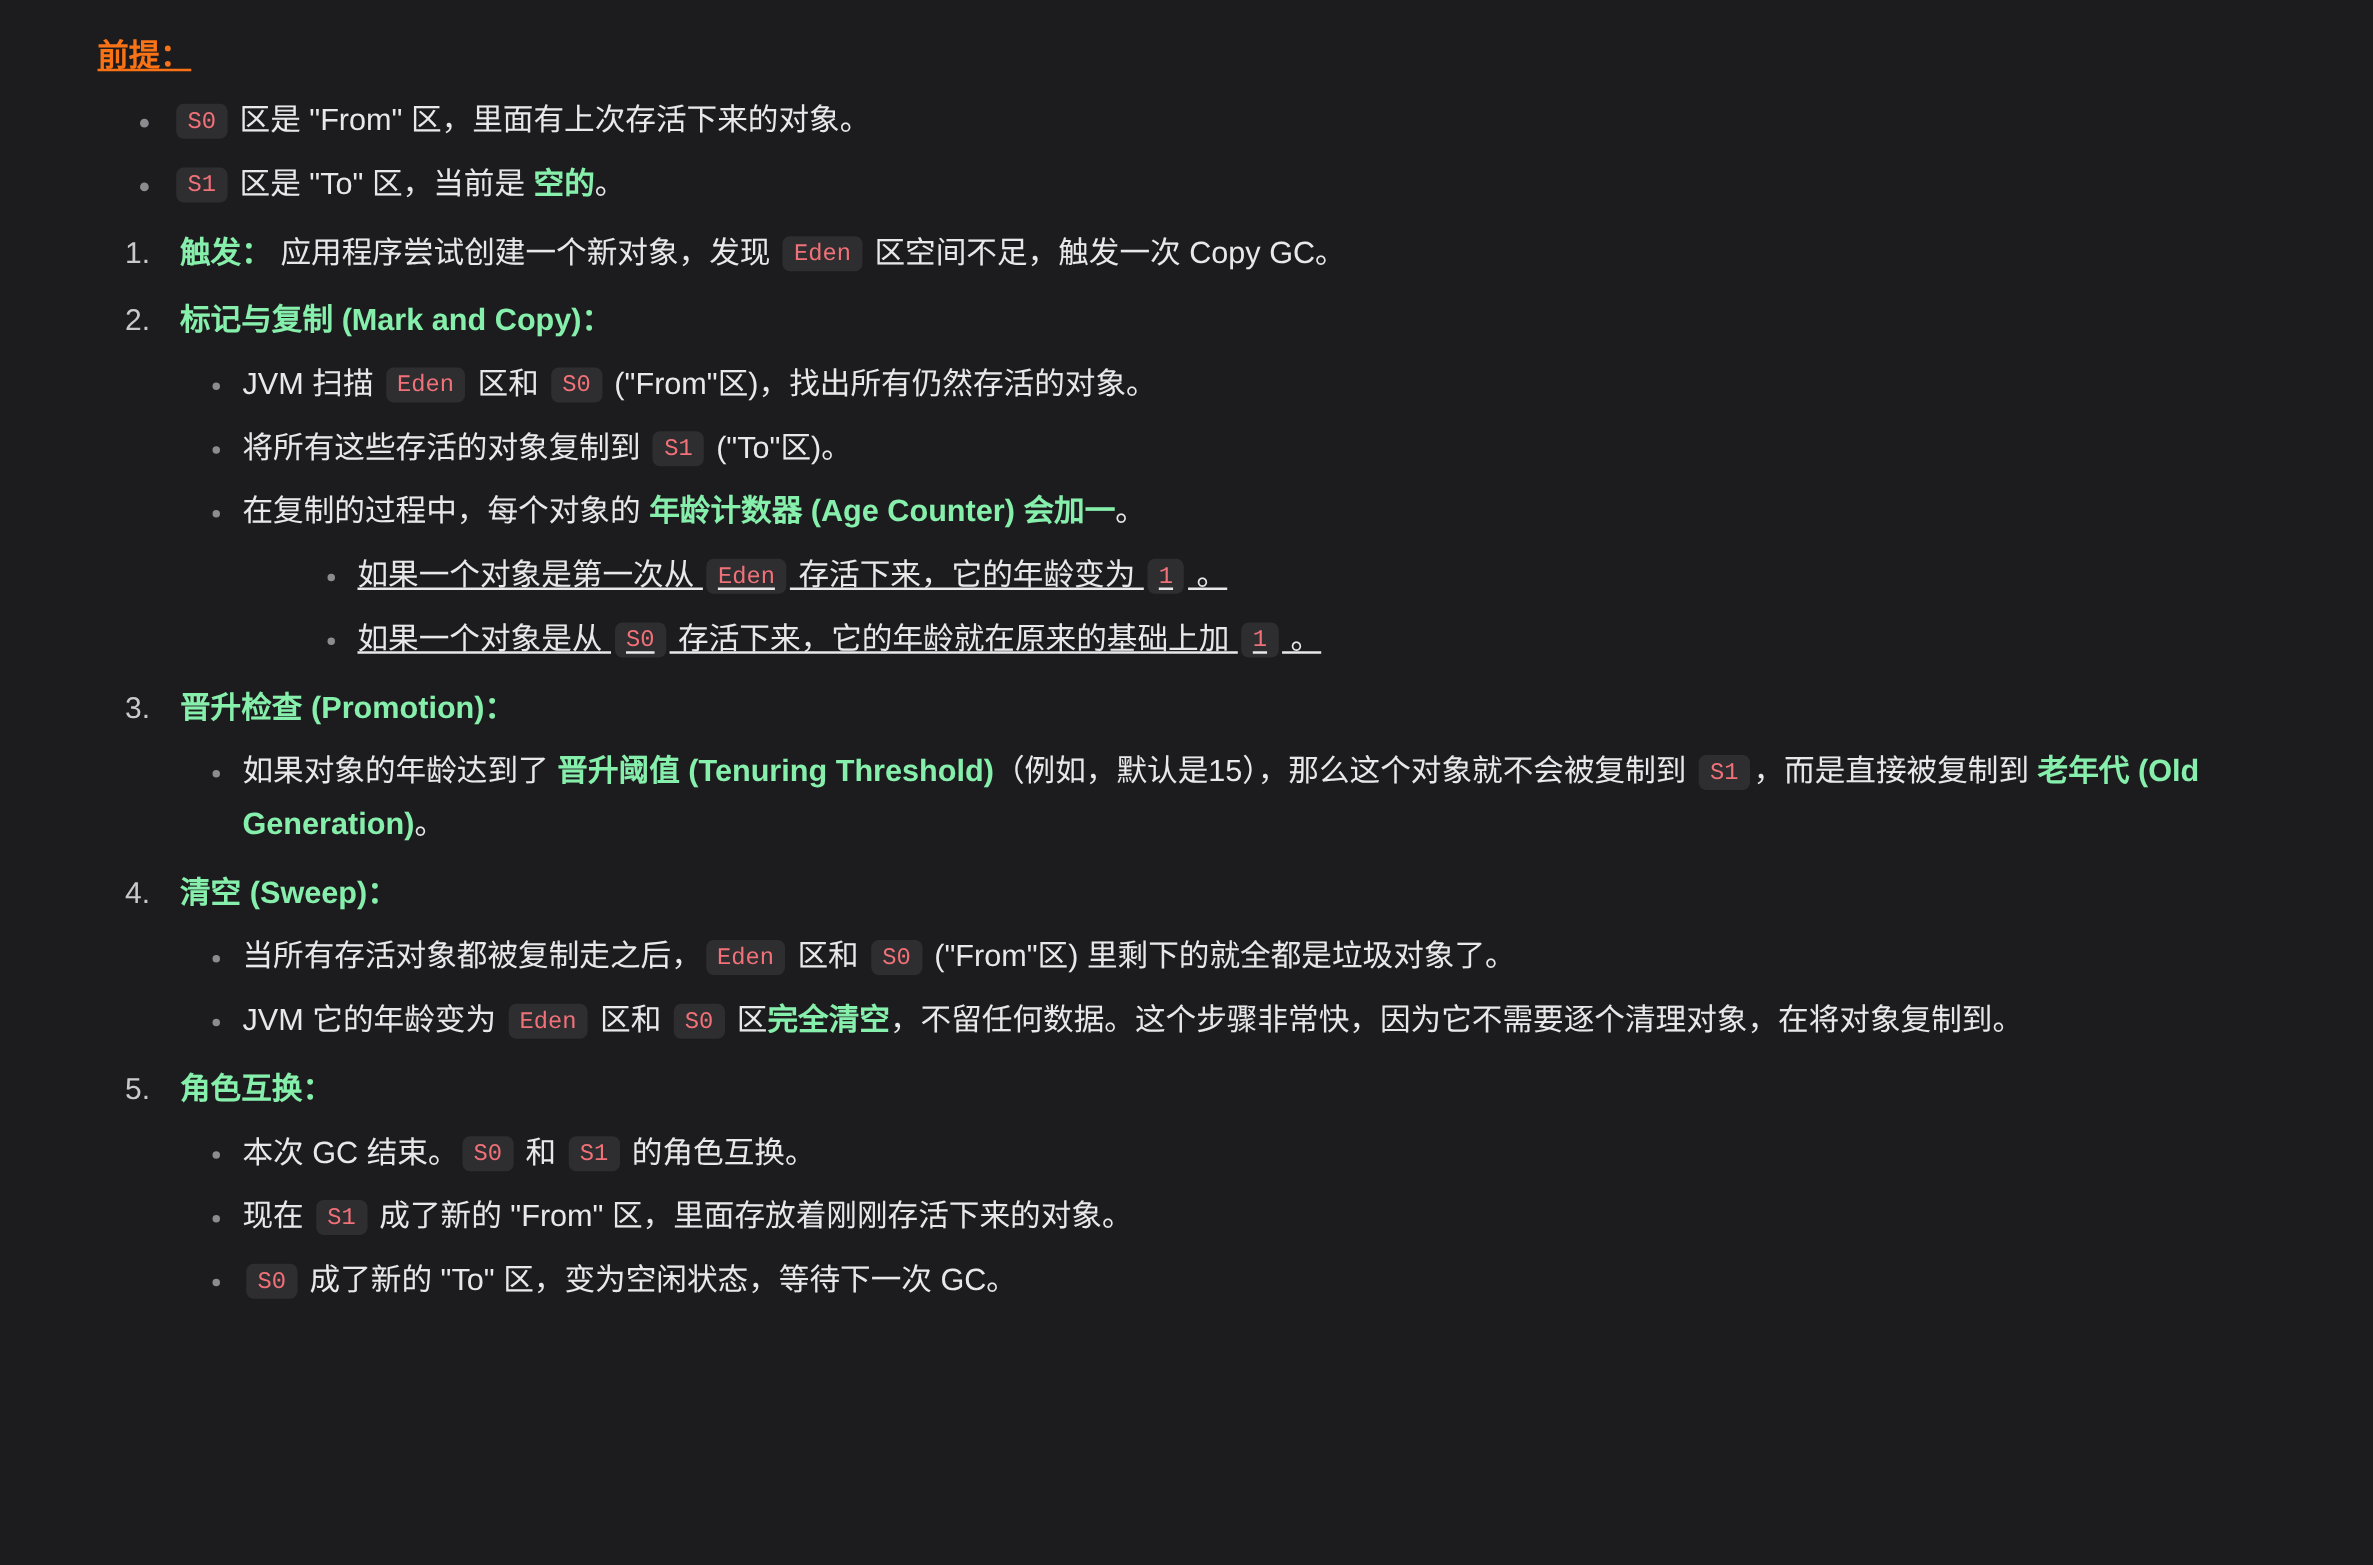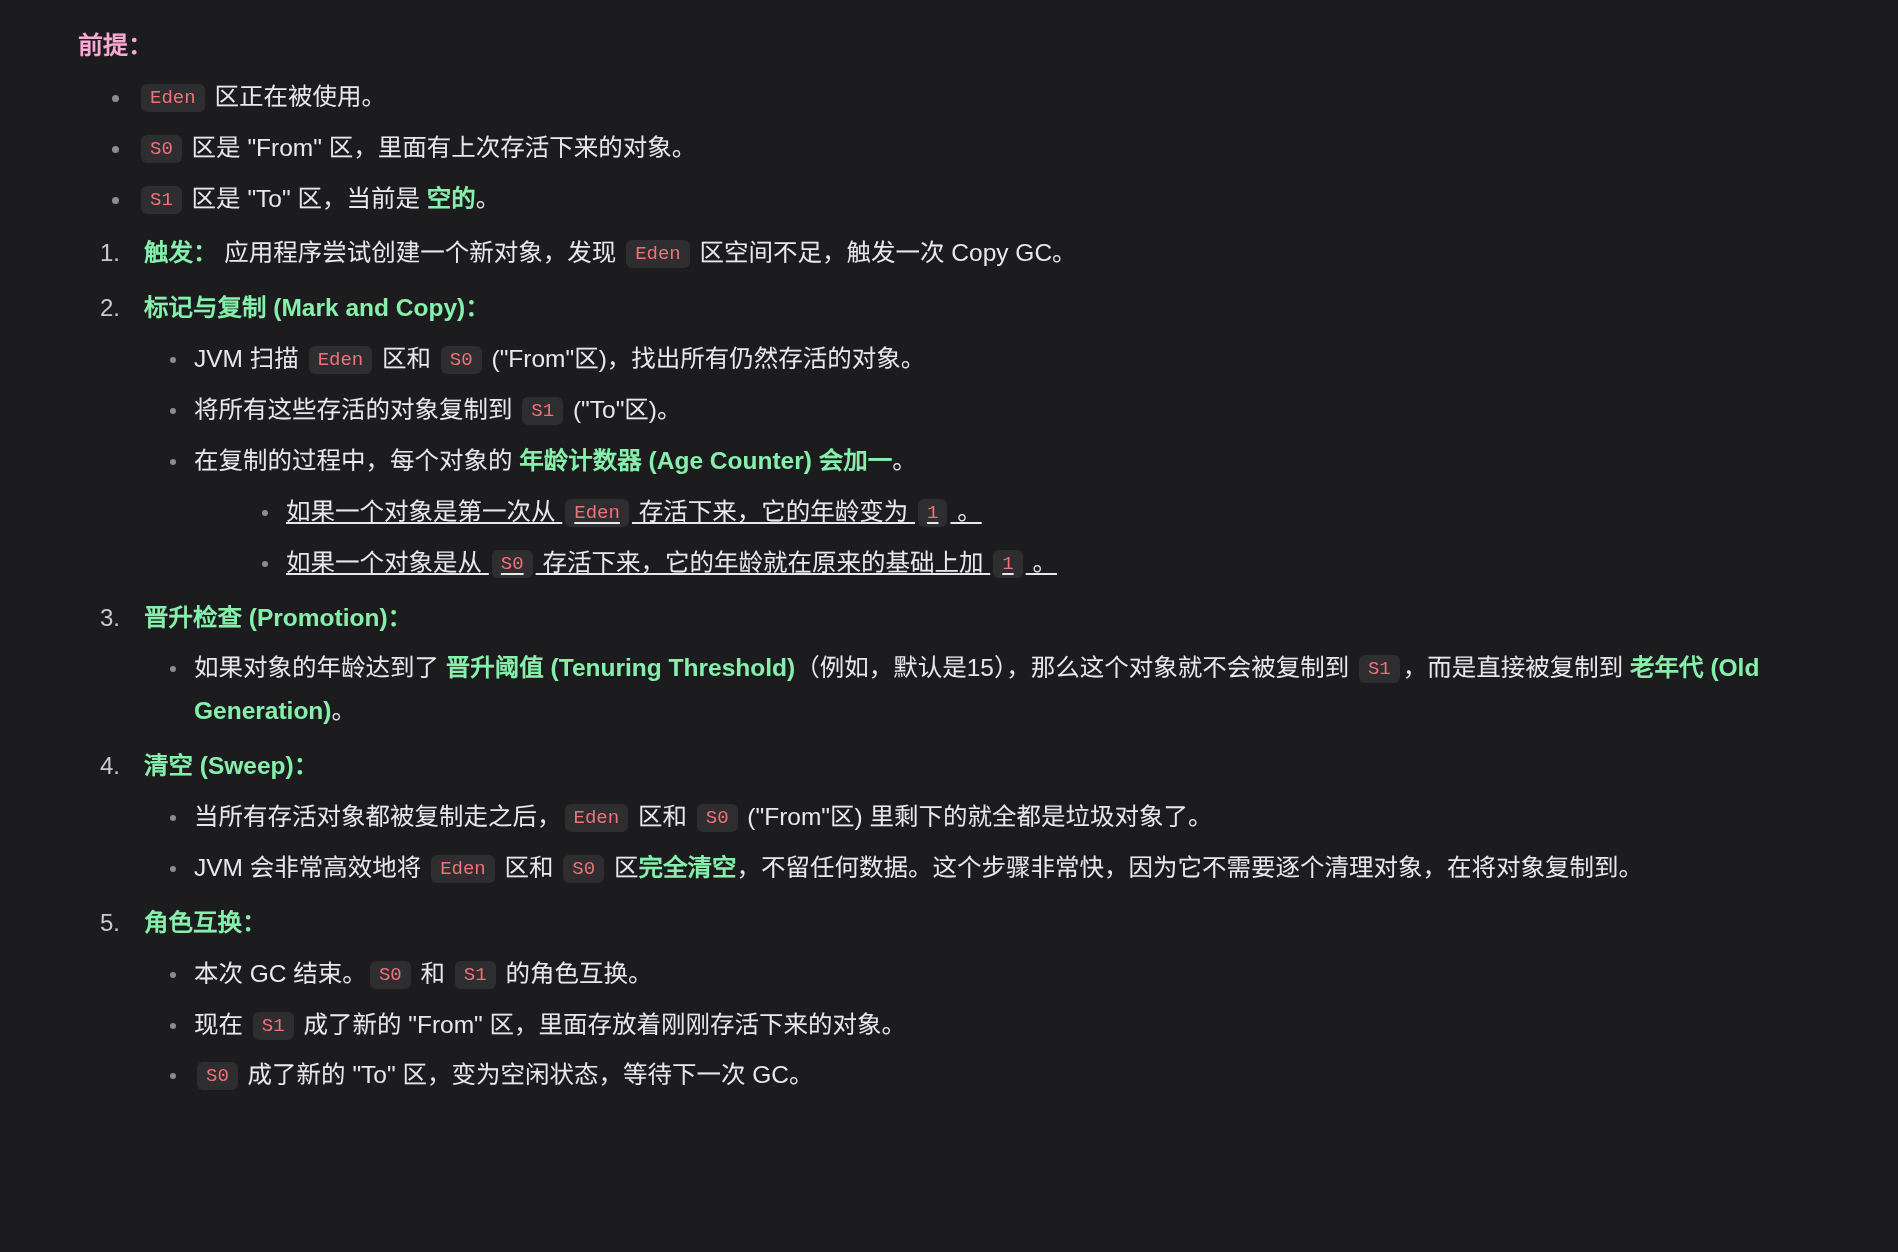--- a/index.html
+++ b/index.html
@@ -16,22 +16,23 @@
     line-height: 1.75;
     -webkit-font-smoothing: antialiased;
   }
   .page {
     padding: 14px 60px 30px 60px;
     box-sizing: border-box;
   }
   .section-title {
     font-weight: bold;
     font-size: 25px;
-    color: #f9a8d4;
+    color: #f97316;
     margin: 10px 0 4px 18px;
+    text-decoration: underline;
   }
   .section-title.second { margin-top: 26px; }
 
   ul.bullets {
     list-style: none;
     margin: 0;
     padding: 0 0 0 30px;
   }
   ul.bullets > li {
     position: relative;
@@ -114,23 +115,20 @@
 </style>
 </head>
 <body>
 
 <div class="page">
 
   <div class="section-title">前提：</div>
 
   <ul class="bullets">
     <li>
-      <code class="inline">Eden</code><span class="txt"> 区正在被使用。</span>
-    </li>
-    <li>
       <code class="inline">S0</code><span class="txt"> 区是 "From" 区，里面有上次存活下来的对象。</span>
     </li>
     <li>
       <code class="inline">S1</code><span class="txt"> 区是 "To" 区，当前是 </span><strong>空的</strong><span class="txt">。</span>
     </li>
   </ul>
 
 
   <ol class="steps">
 
@@ -170,21 +168,21 @@
       </ul>
     </li>
 
     <li>
       <strong>清空 (Sweep)：</strong>
       <ul class="sub">
         <li>
           <span class="txt">当所有存活对象都被复制走之后，</span><code class="inline">Eden</code><span class="txt"> 区和 </span><code class="inline">S0</code><span class="txt"> ("From"区) 里剩下的就全都是垃圾对象了。</span>
         </li>
         <li>
-          <span class="txt">JVM 会非常高效地将 </span><code class="inline">Eden</code><span class="txt"> 区和 </span><code class="inline">S0</code><span class="txt"> 区</span><strong>完全清空</strong><span class="txt">，不留任何数据。这个步骤非常快，因为它不需要逐个清理对象，在将对象复制到。</span>
+          <span class="txt">JVM 它的年龄变为 </span><code class="inline">Eden</code><span class="txt"> 区和 </span><code class="inline">S0</code><span class="txt"> 区</span><strong>完全清空</strong><span class="txt">，不留任何数据。这个步骤非常快，因为它不需要逐个清理对象，在将对象复制到。</span>
         </li>
       </ul>
     </li>
 
     <li>
       <strong>角色互换：</strong>
       <ul class="sub">
         <li>
           <span class="txt">本次 GC 结束。</span><code class="inline">S0</code><span class="txt"> 和 </span><code class="inline">S1</code><span class="txt"> 的角色互换。</span>
         </li>

